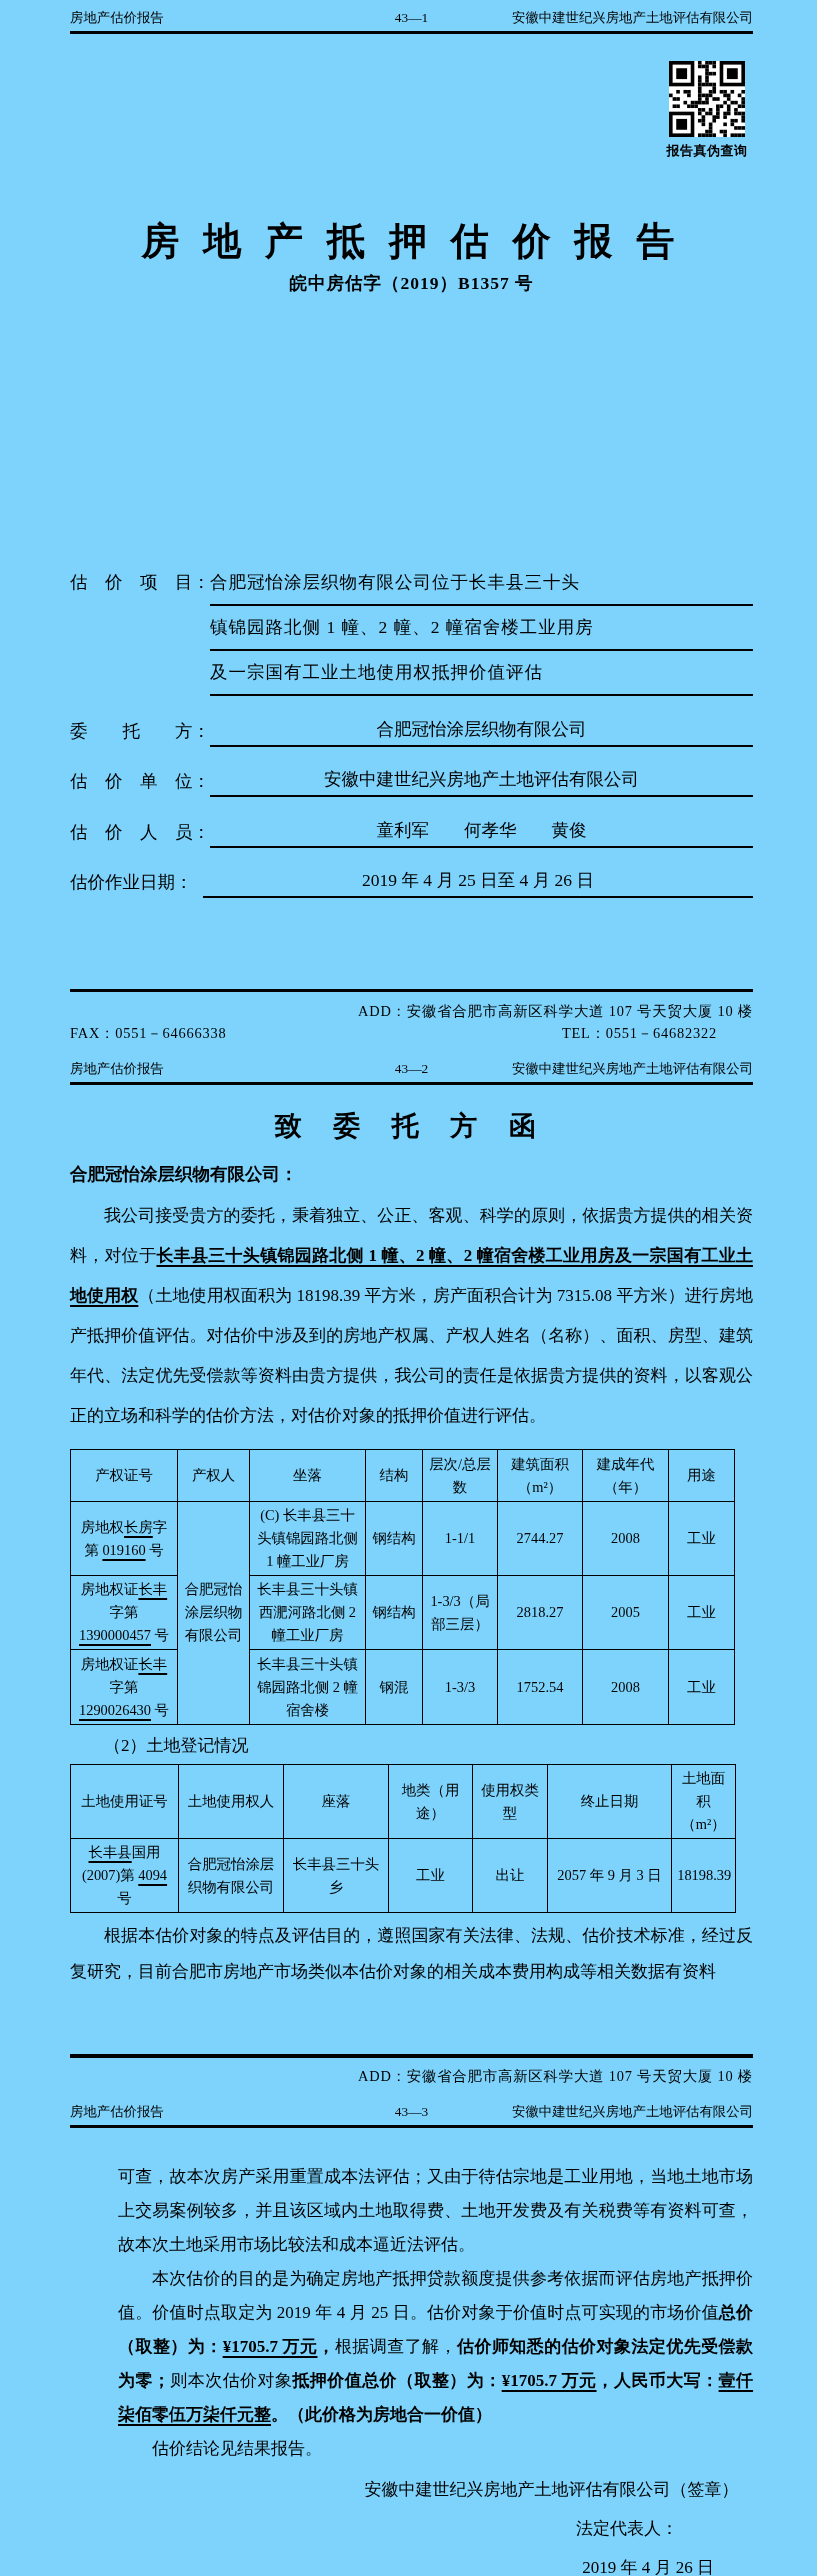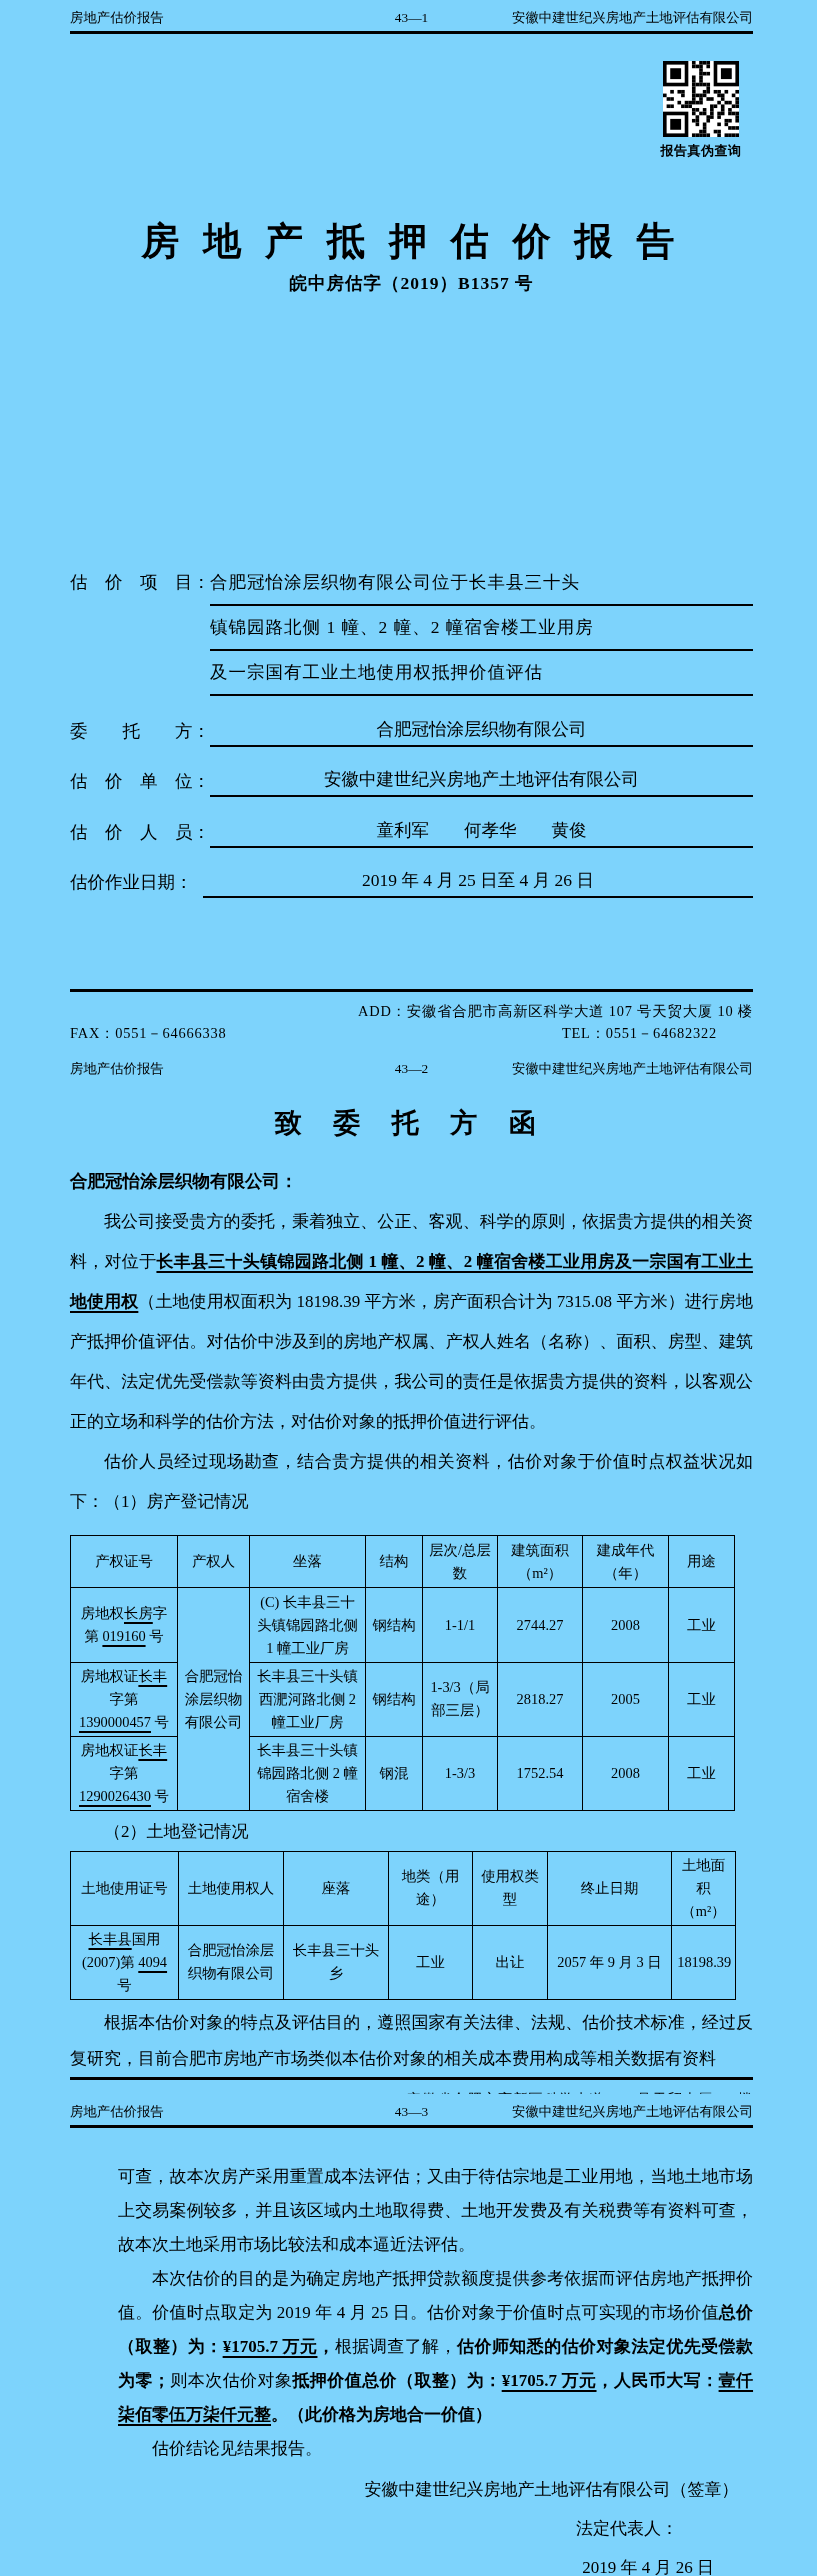--- a/index.html
+++ b/index.html
@@ -18,39 +18,39 @@
   .running-header .hd-right { flex: 1; text-align: right; }
   .rule { height: 3.6px; background: #000; margin-top: 4.1px; }
 
   .page-footer { margin-top: auto; padding-bottom: 7.2px; text-align: right; }
   .page-footer .rule { margin-top: 0; margin-bottom: 8.2px; }
   .ft-line { font-size: 14.4px; line-height: 20.6px; letter-spacing: 0.8px; }
   .ft-row { display: flex; font-size: 14.4px; line-height: 20.6px; letter-spacing: 0.8px; margin-top: 2.1px; }
   .ft-row .ft-tel { margin-left: auto; margin-right: 36px; }
 
   
-  .qr-wrap { align-self: flex-end; width: 82px; margin-top: 27px; margin-right: 11px; text-align: center; font-family: Liberation Serif, serif; }
+  .qr-wrap { align-self: flex-end; width: 82px; margin-top: 27px; margin-right: 5px; text-align: center; font-family: Liberation Serif, serif; }
   .qr-wrap svg { display: block; margin: 0 auto; }
   .qr-caption { margin-top: 4.1px; font-size: 13px; font-weight: bold; letter-spacing: 0.5px; white-space: nowrap; }
 
   .cover-title { margin-top: 56px; text-align: center; font-size: 38px; font-weight: bold; letter-spacing: 7.2px; white-space: nowrap; }
   .cover-docno { margin-top: 4px; text-align: center; font-size: 17.5px; font-weight: bold; letter-spacing: 1px; }
 
   .cover-fields { margin-top: 250px; }
   .frow { display: flex; margin-top: 16.5px; }
   .frow.single { align-items: flex-end; }
   .flabel { flex: 0 0 133px; font-size: 17.5px; line-height: 32px; white-space: nowrap; }
   .frow.multi .flabel { line-height: 43px; }
   .fvalue { flex: 1; font-size: 17.5px; }
   .fvalue.center { text-align: center; line-height: 32px; border-bottom: 2.1px solid #000; }
   .u-line { line-height: 43px; border-bottom: 2.1px solid #000; text-align: left; letter-spacing: 1px; }
 
   
   .letter-title { margin-top: 23px; text-align: center; font-size: 27px; font-weight: bold; letter-spacing: 12.4px; white-space: nowrap; }
-  .salutation { margin-top: 28px; font-size: 17.5px; font-weight: bold; line-height: 25px; }
+  .salutation { margin-top: 18px; font-size: 17.5px; font-weight: bold; line-height: 25px; }
   .para { font-size: 17px; line-height: 40px; text-align: justify; }
   .para.indent { text-indent: 34px; }
   .para.mt { margin-top: 8.2px; }
   .b { font-weight: bold; }
   .u { text-decoration: underline; text-underline-offset: 3.6px; text-decoration-thickness: 1.5px; }
 
   table { border-collapse: collapse; table-layout: fixed; width: 665px; }
   .tbl { margin-top: 13.4px; }
   .tbl2 { margin-top: 6.2px; }
   th, td { border: 1.5px solid #000; font-size: 14.4px; font-weight: normal; text-align: center; vertical-align: middle; line-height: 23px; padding: 2.1px 5.2px; }
@@ -261,21 +261,20 @@
     <span class="hd-left">房地产估价报告</span>
     <span class="hd-center">43—2</span>
     <span class="hd-right">安徽中建世纪兴房地产土地评估有限公司</span>
   </div>
   <div class="rule"></div>
 
   <div class="letter-title">致 委 托 方 函</div>
   <div class="salutation">合肥冠怡涂层织物有限公司：</div>
 
   <p class="para indent mt"><span>我公司接受贵方的委托，秉着独立、公正、客观、科学的原则，依据贵方提供的相关资料，对位于</span><span class="b u">长丰县三十头镇锦园路北侧 1 幢、2 幢、2 幢宿舍楼工业用房及一宗国有工业土地使用权</span><span>（土地使用权面积为 18198.39 平方米，房产面积合计为 7315.08 平方米）进行房地产抵押价值评估。对估价中涉及到的房地产权属、产权人姓名（名称）、面积、房型、建筑年代、法定优先受偿款等资料由贵方提供，我公司的责任是依据贵方提供的资料，以客观公正的立场和科学的估价方法，对估价对象的抵押价值进行评估。</span></p>
-  <p class="para indent">估价人员经过现场勘查，结合贵方提供的相关资料，估价对象于价值时点权益状况如下：（1）房产登记情况</p>
 
   <table class="tbl">
     <colgroup>
       <col style="width:107px">
         <col style="width:72px">
         <col style="width:116px">
         <col style="width:57px">
       <col style="width:75px">
         <col style="width:85px">
         <col style="width:86px">

